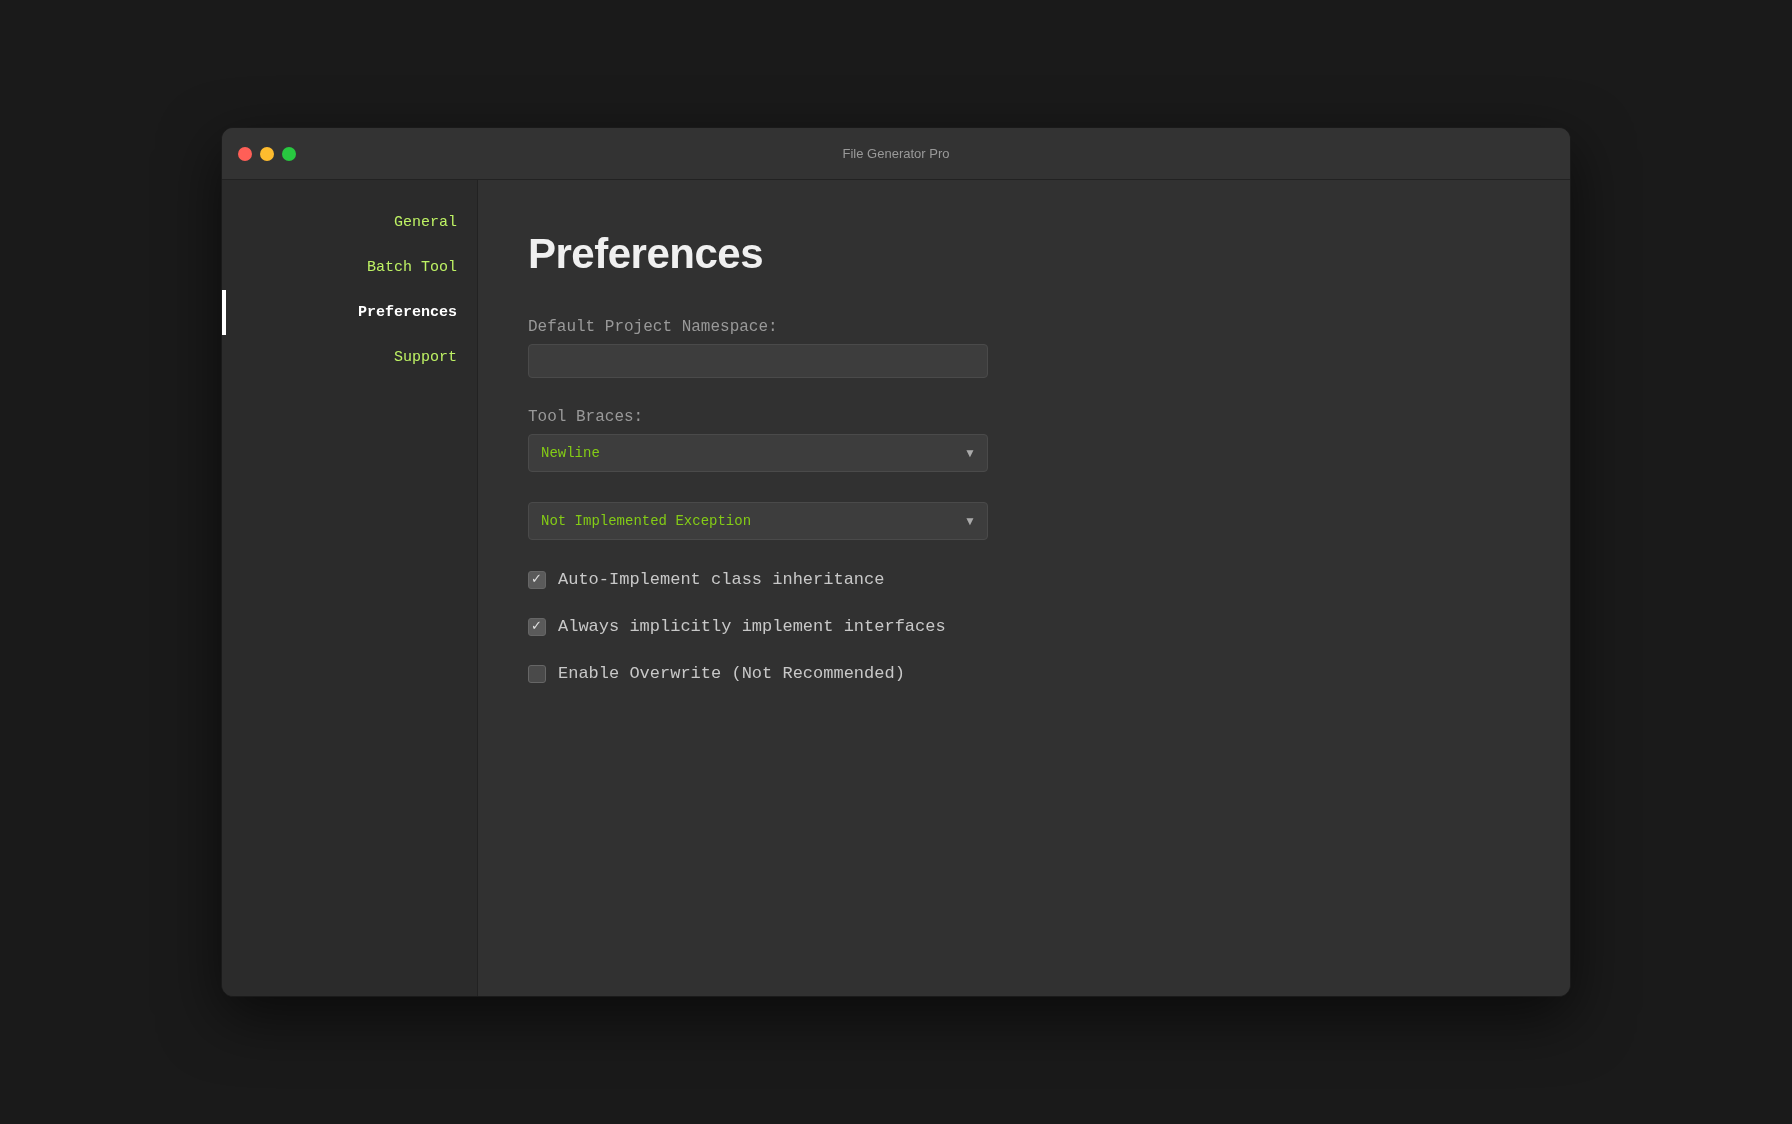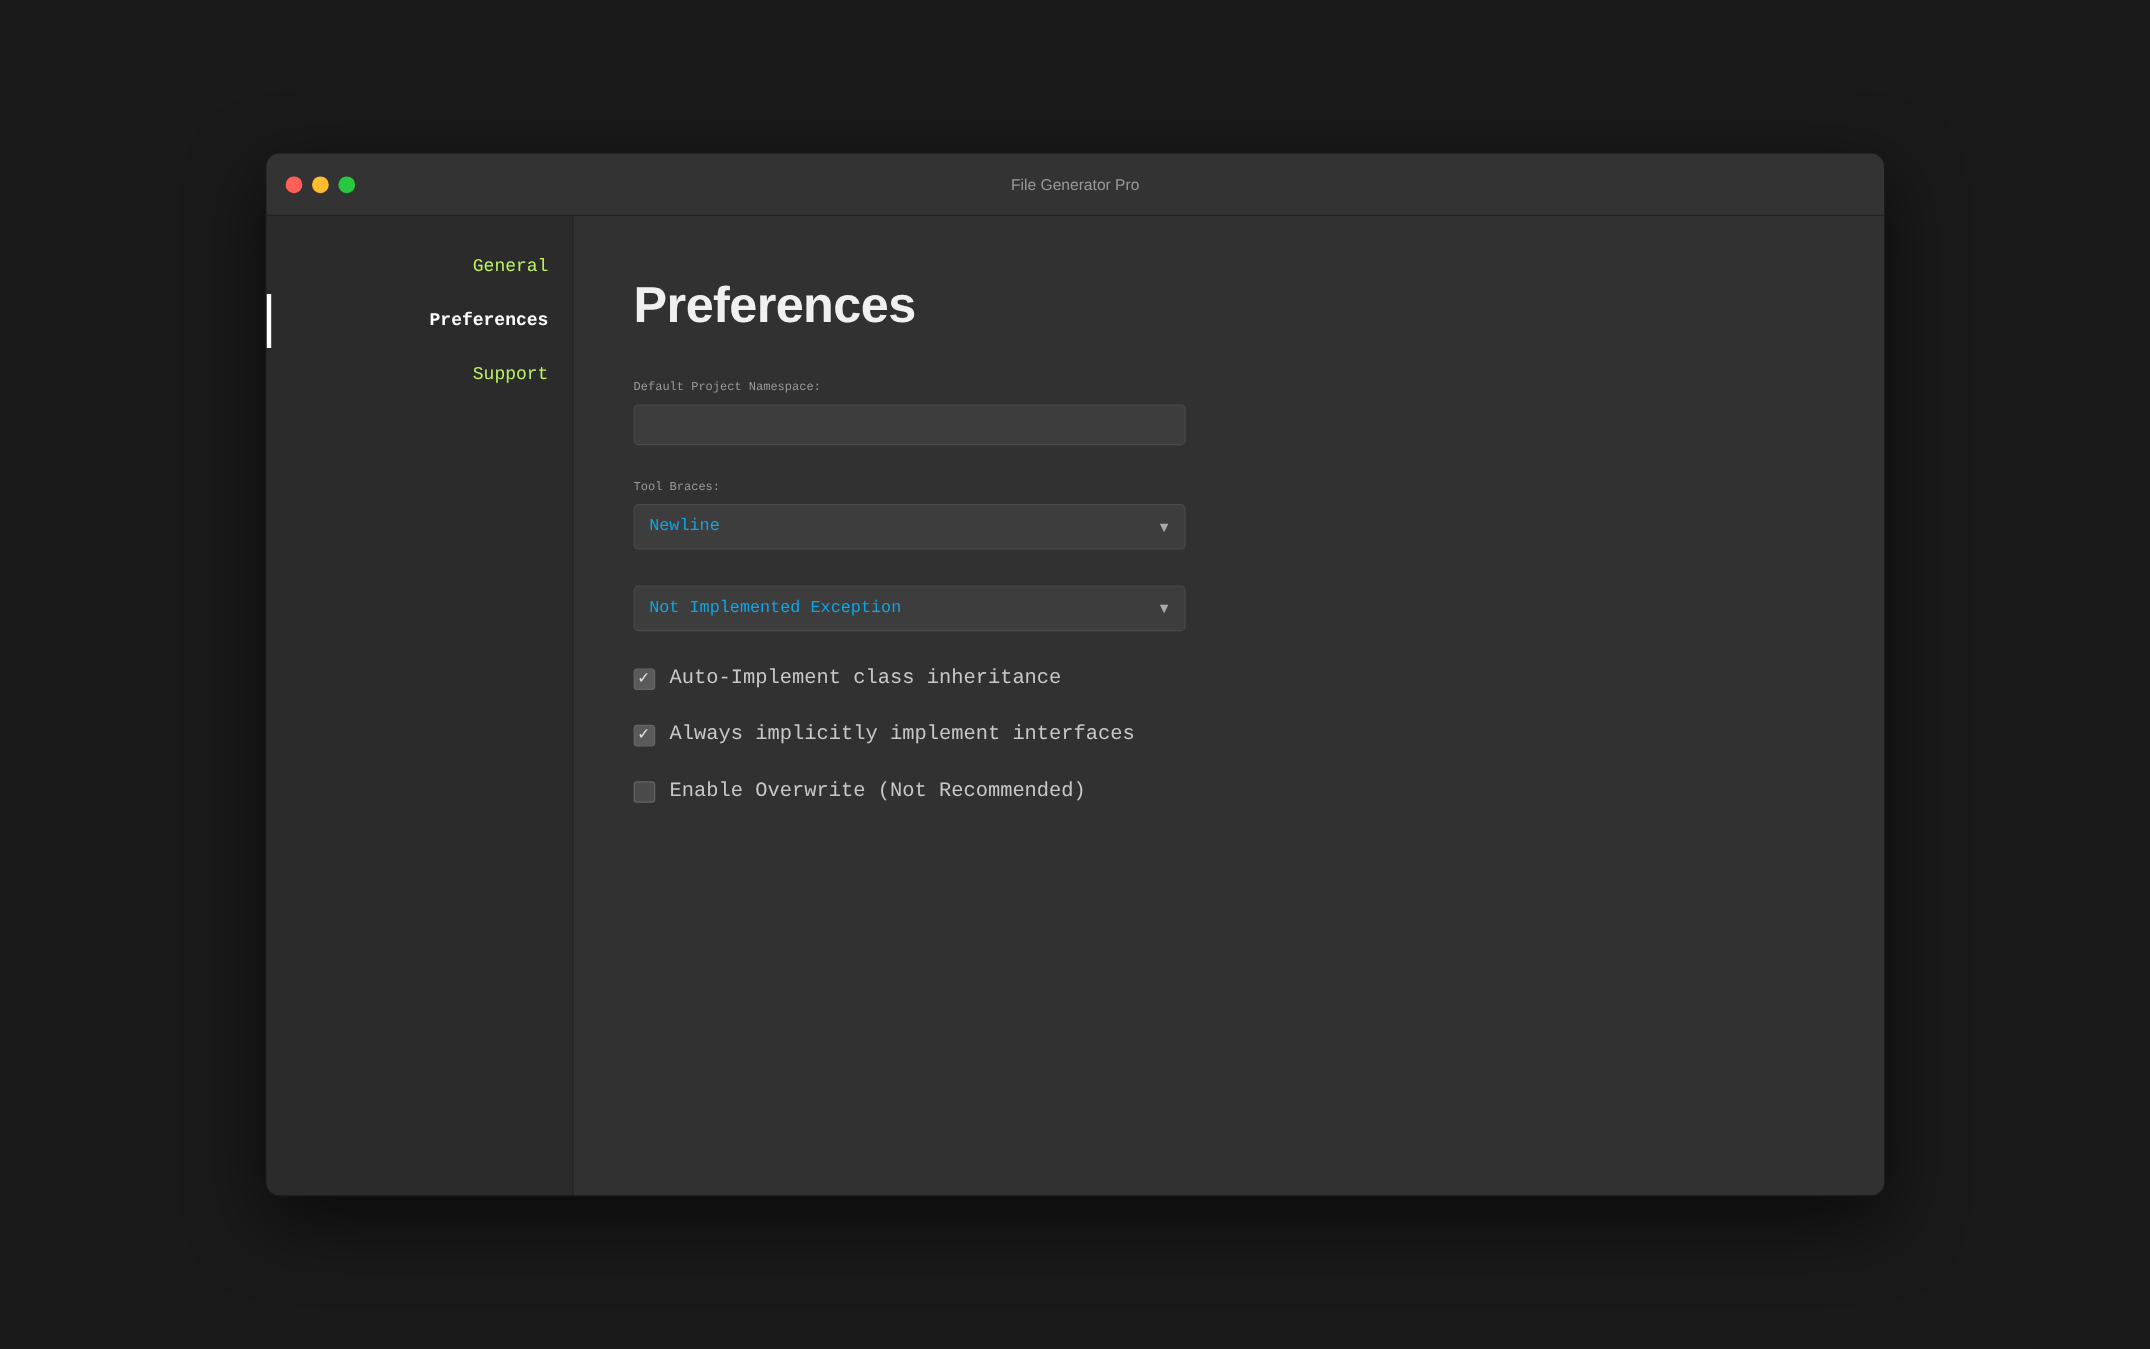--- a/index.html
+++ b/index.html
@@ -124,21 +124,21 @@
       margin-bottom: 40px;
       letter-spacing: -0.5px;
     }
 
     .field-group {
       margin-bottom: 30px;
     }
 
     .field-label {
       font-family: 'Courier New', monospace;
-      font-size: 10px;
+      font-size: 16px;
       color: #999;
       margin-bottom: 8px;
       display: block;
     }
 
     .text-input {
       width: 460px;
       height: 34px;
       background: #3d3d3d;
       border: 1px solid #4a4a4a;
@@ -154,21 +154,21 @@
       width: 460px;
     }
 
     .select-input {
       width: 100%;
       height: 38px;
       background: #3d3d3d;
       border: 1px solid #4a4a4a;
       border-radius: 4px;
       padding: 0 37px 0 12px;
-      color: #0ea5e9;
+      color: #84cc16;
       font-family: 'Courier New', monospace;
       font-size: 14px;
       outline: none;
       appearance: none;
       cursor: pointer;
     }
 
     .select-arrow {
       position: absolute;
       right: 12px;
@@ -230,20 +230,23 @@
       <button class="window-btn btn-maximize"></button>
     </div>
     <span class="titlebar-title">File Generator Pro</span>
   </div>
 
   <div class="content">
 
     <div class="sidebar">
       <div class="sidebar-item">
         <span>General</span>
+      </div>
+      <div class="sidebar-item">
+        <span>Batch Tool</span>
       </div>
       <div class="sidebar-item active">
         <span>Preferences</span>
       </div>
       <div class="sidebar-item">
         <span>Support</span>
       </div>
     </div>
 
     <div class="main-content">

